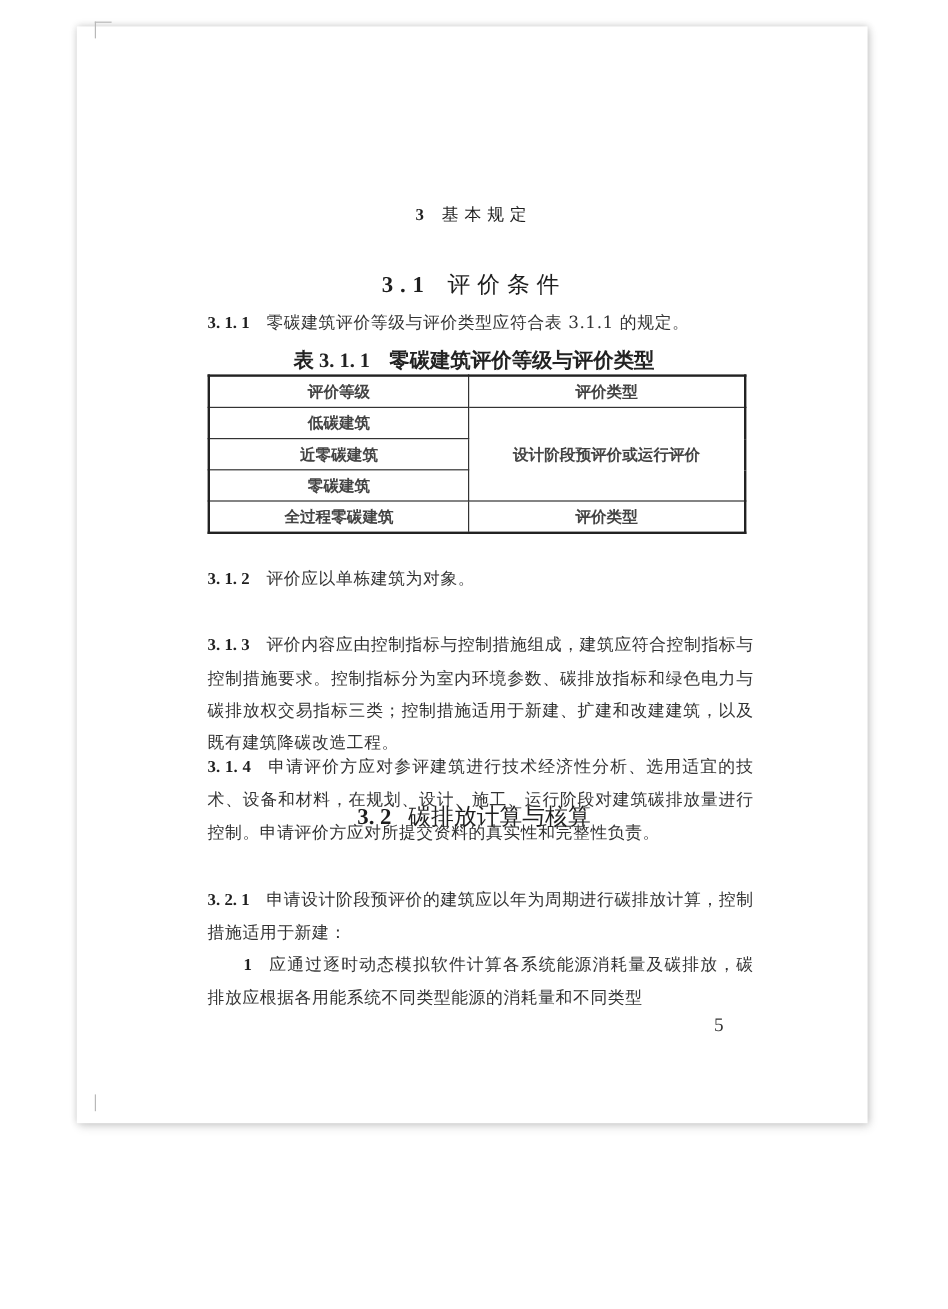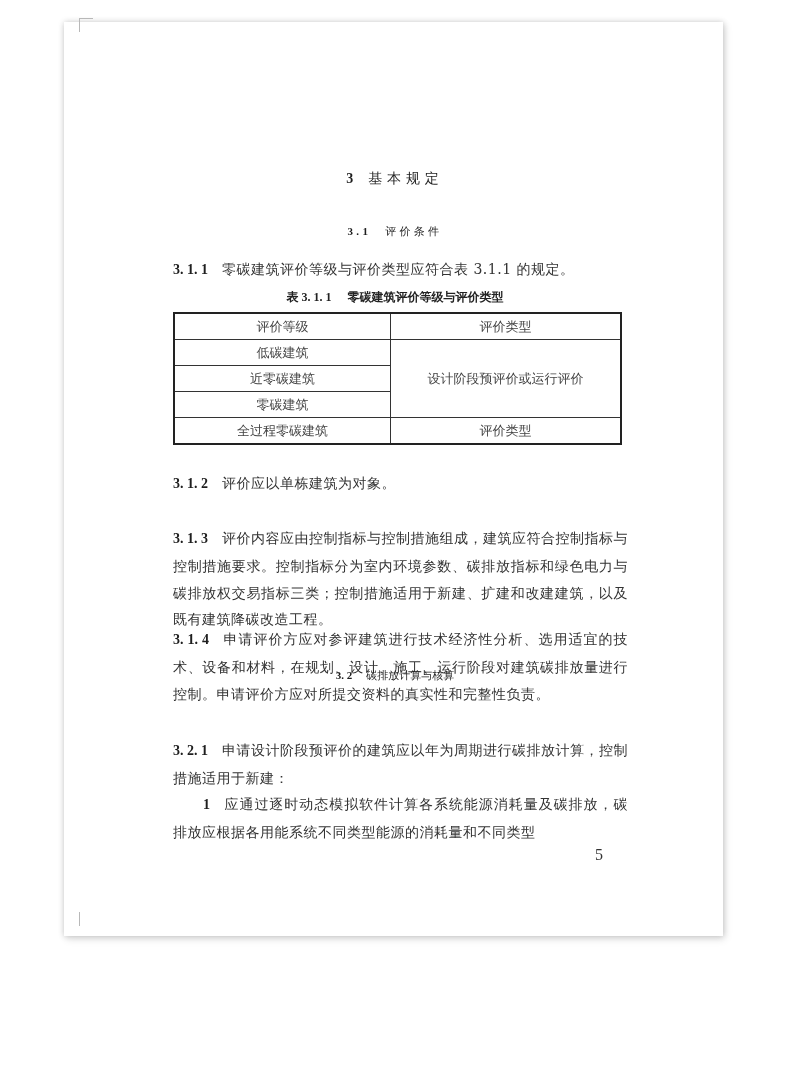--- a/index.html
+++ b/index.html
@@ -30,21 +30,21 @@
       text-align: center;
       font-size: 14px;
       letter-spacing: 0.35em;
       color: #1e1e1e;
     }
     .chapter-title .num { font-weight: bold; font-family: "Liberation Serif", serif; margin-right: 10px; }
 
     .section-title {
       left: 0; width: 790px;
       text-align: center;
-      font-size: 11px;
+      font-size: 19px;
       color: #1e1e1e;
     }
     .section-title .num { font-weight: bold; font-family: "Liberation Serif", serif; margin-right: 14px; }
     .sec31 { top: 224px; letter-spacing: 0.3em; }
     .sec32 { top: 668px; text-align: center; }
 
     .para {
       left: 173px; width: 455px;
       font-size: 14px;
       line-height: 26.8px;
@@ -64,41 +64,41 @@
     .p312 { top: 470px; }
     .p313 { top: 525px; }
     .p314 { top: 626px; }
     .p321 { top: 737px; }
     .p321-1 { top: 791px; text-indent: 30px; }
     .p321-1 .clause { margin-right: 14px; }
 
     .table-caption {
       left: 0; width: 790px; top: 289px;
       text-align: center;
-      font-size: 12px;
+      font-size: 17px;
       font-weight: bold;
       color: #222;
     }
     .table-caption .num { font-family: "Liberation Serif", serif; margin-right: 16px; }
 
     table.grade-table {
       position: absolute;
       left: 173px; top: 312px;
       width: 449px;
       border-collapse: collapse;
       border: 2px solid #222;
       font-size: 13px;
       color: #444;
     }
     table.grade-table td, table.grade-table th {
       border: 1px solid #333;
       height: 25px;
       padding: 0;
       text-align: center;
-      font-weight: normal;
+      font-weight: bold;
       vertical-align: middle;
     }
     table.grade-table .col1 { width: 215px; }
 
     .page-number {
       left: 595px; top: 846px;
       font-size: 16px;
       font-family: "Liberation Serif", serif;
       color: #333;
     }

